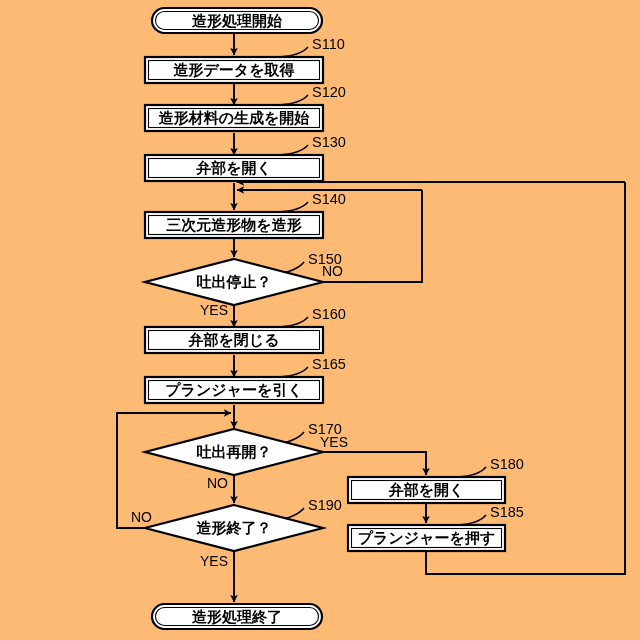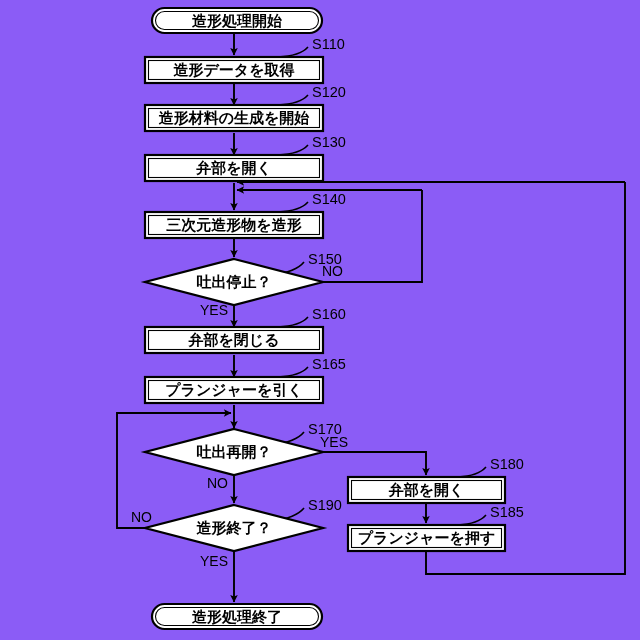--- a/index.html
+++ b/index.html
@@ -8,21 +8,21 @@
     padding: 0;
     background: #ffffff;
   }
   body {
     font-family: "Liberation Sans", "DejaVu Sans", sans-serif;
   }
   #canvas-wrap {
     position: relative;
     width: 640px;
     height: 640px;
-    background: #8b5cf6;
+    background: #fdba74;
     overflow: hidden;
   }
   svg#flow {
     display: block;
     width: 640px;
     height: 640px;
   }
   .node-shape {
     fill: #ffffff;
     stroke: #000000;

